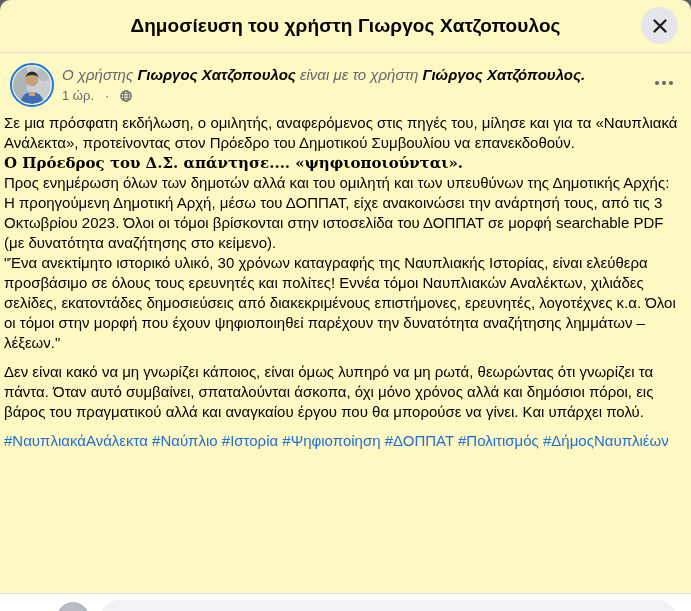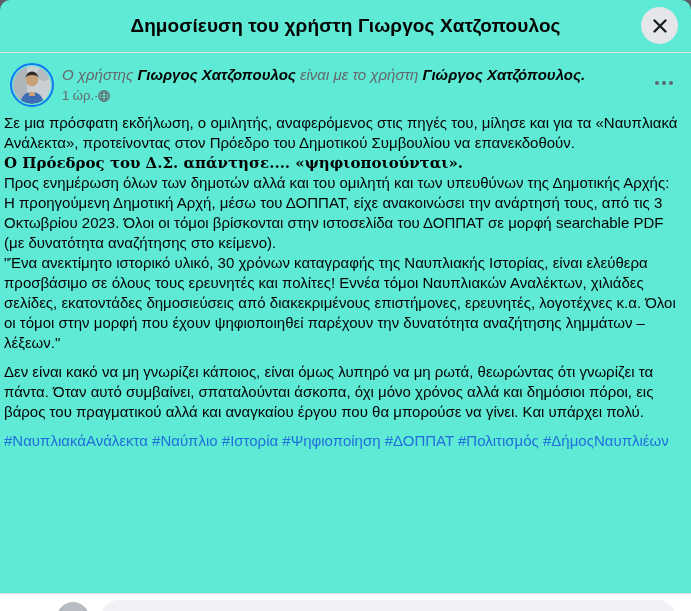--- a/index.html
+++ b/index.html
@@ -4,21 +4,21 @@
 <style>
   html,body { margin:0; padding:0; }
   body {
     width:691px; height:611px; overflow:hidden;
     background:#5a5d63;
     font-family:"Liberation Sans","DejaVu Sans",sans-serif;
     -webkit-font-smoothing:antialiased;
   }
   .dialog {
     position:relative; width:691px; height:611px;
-    background:#5eead4; border-radius:10px 10px 0 0; overflow:hidden;
+    background:#fef9c3; border-radius:10px 10px 0 0; overflow:hidden;
     color:#050505;
   }
   
   .dlg-header {
     position:relative; height:52px; border-bottom:1px solid #dddfe3;
     display:flex; align-items:center; justify-content:center;
   }
   .dlg-title {
     margin:0; font-size:19px; font-weight:700; color:#050505; letter-spacing:.1px;
   }
@@ -36,21 +36,21 @@
     width:44px; height:44px; border-radius:50%;
     border:2px solid #1877f2; box-sizing:border-box;
     padding:1px; cursor:pointer; flex:0 0 auto;
   }
   .avatar-ring svg { display:block; border-radius:50%; }
   .head-text { margin-left:8px; flex:1 1 auto; min-width:0; }
   .name-line { font-size:15px; line-height:20px; color:#65676b; margin-top:2px;font-style:italic; }
   .name-line b { color:#050505; font-weight:700; cursor:pointer; }
   .name-line .dot-end { color:#050505; font-weight:700; }
   .meta-line {
-    display:flex; align-items:center; gap:0;
+    display:flex; align-items:center; gap:11px;
     font-size:13px; color:#65676b; margin-top:3px;
   }
   .meta-line a { color:#65676b; text-decoration:none; cursor:pointer; }
   .options-btn {
     margin-left:auto; background:none; border:none; cursor:pointer;
     padding:8px 4px; display:flex; gap:3px; align-items:center; margin-top:10px;
   }
   .options-btn i {
     width:4px; height:4px; background:#606770; border-radius:50%; display:block;
   }

